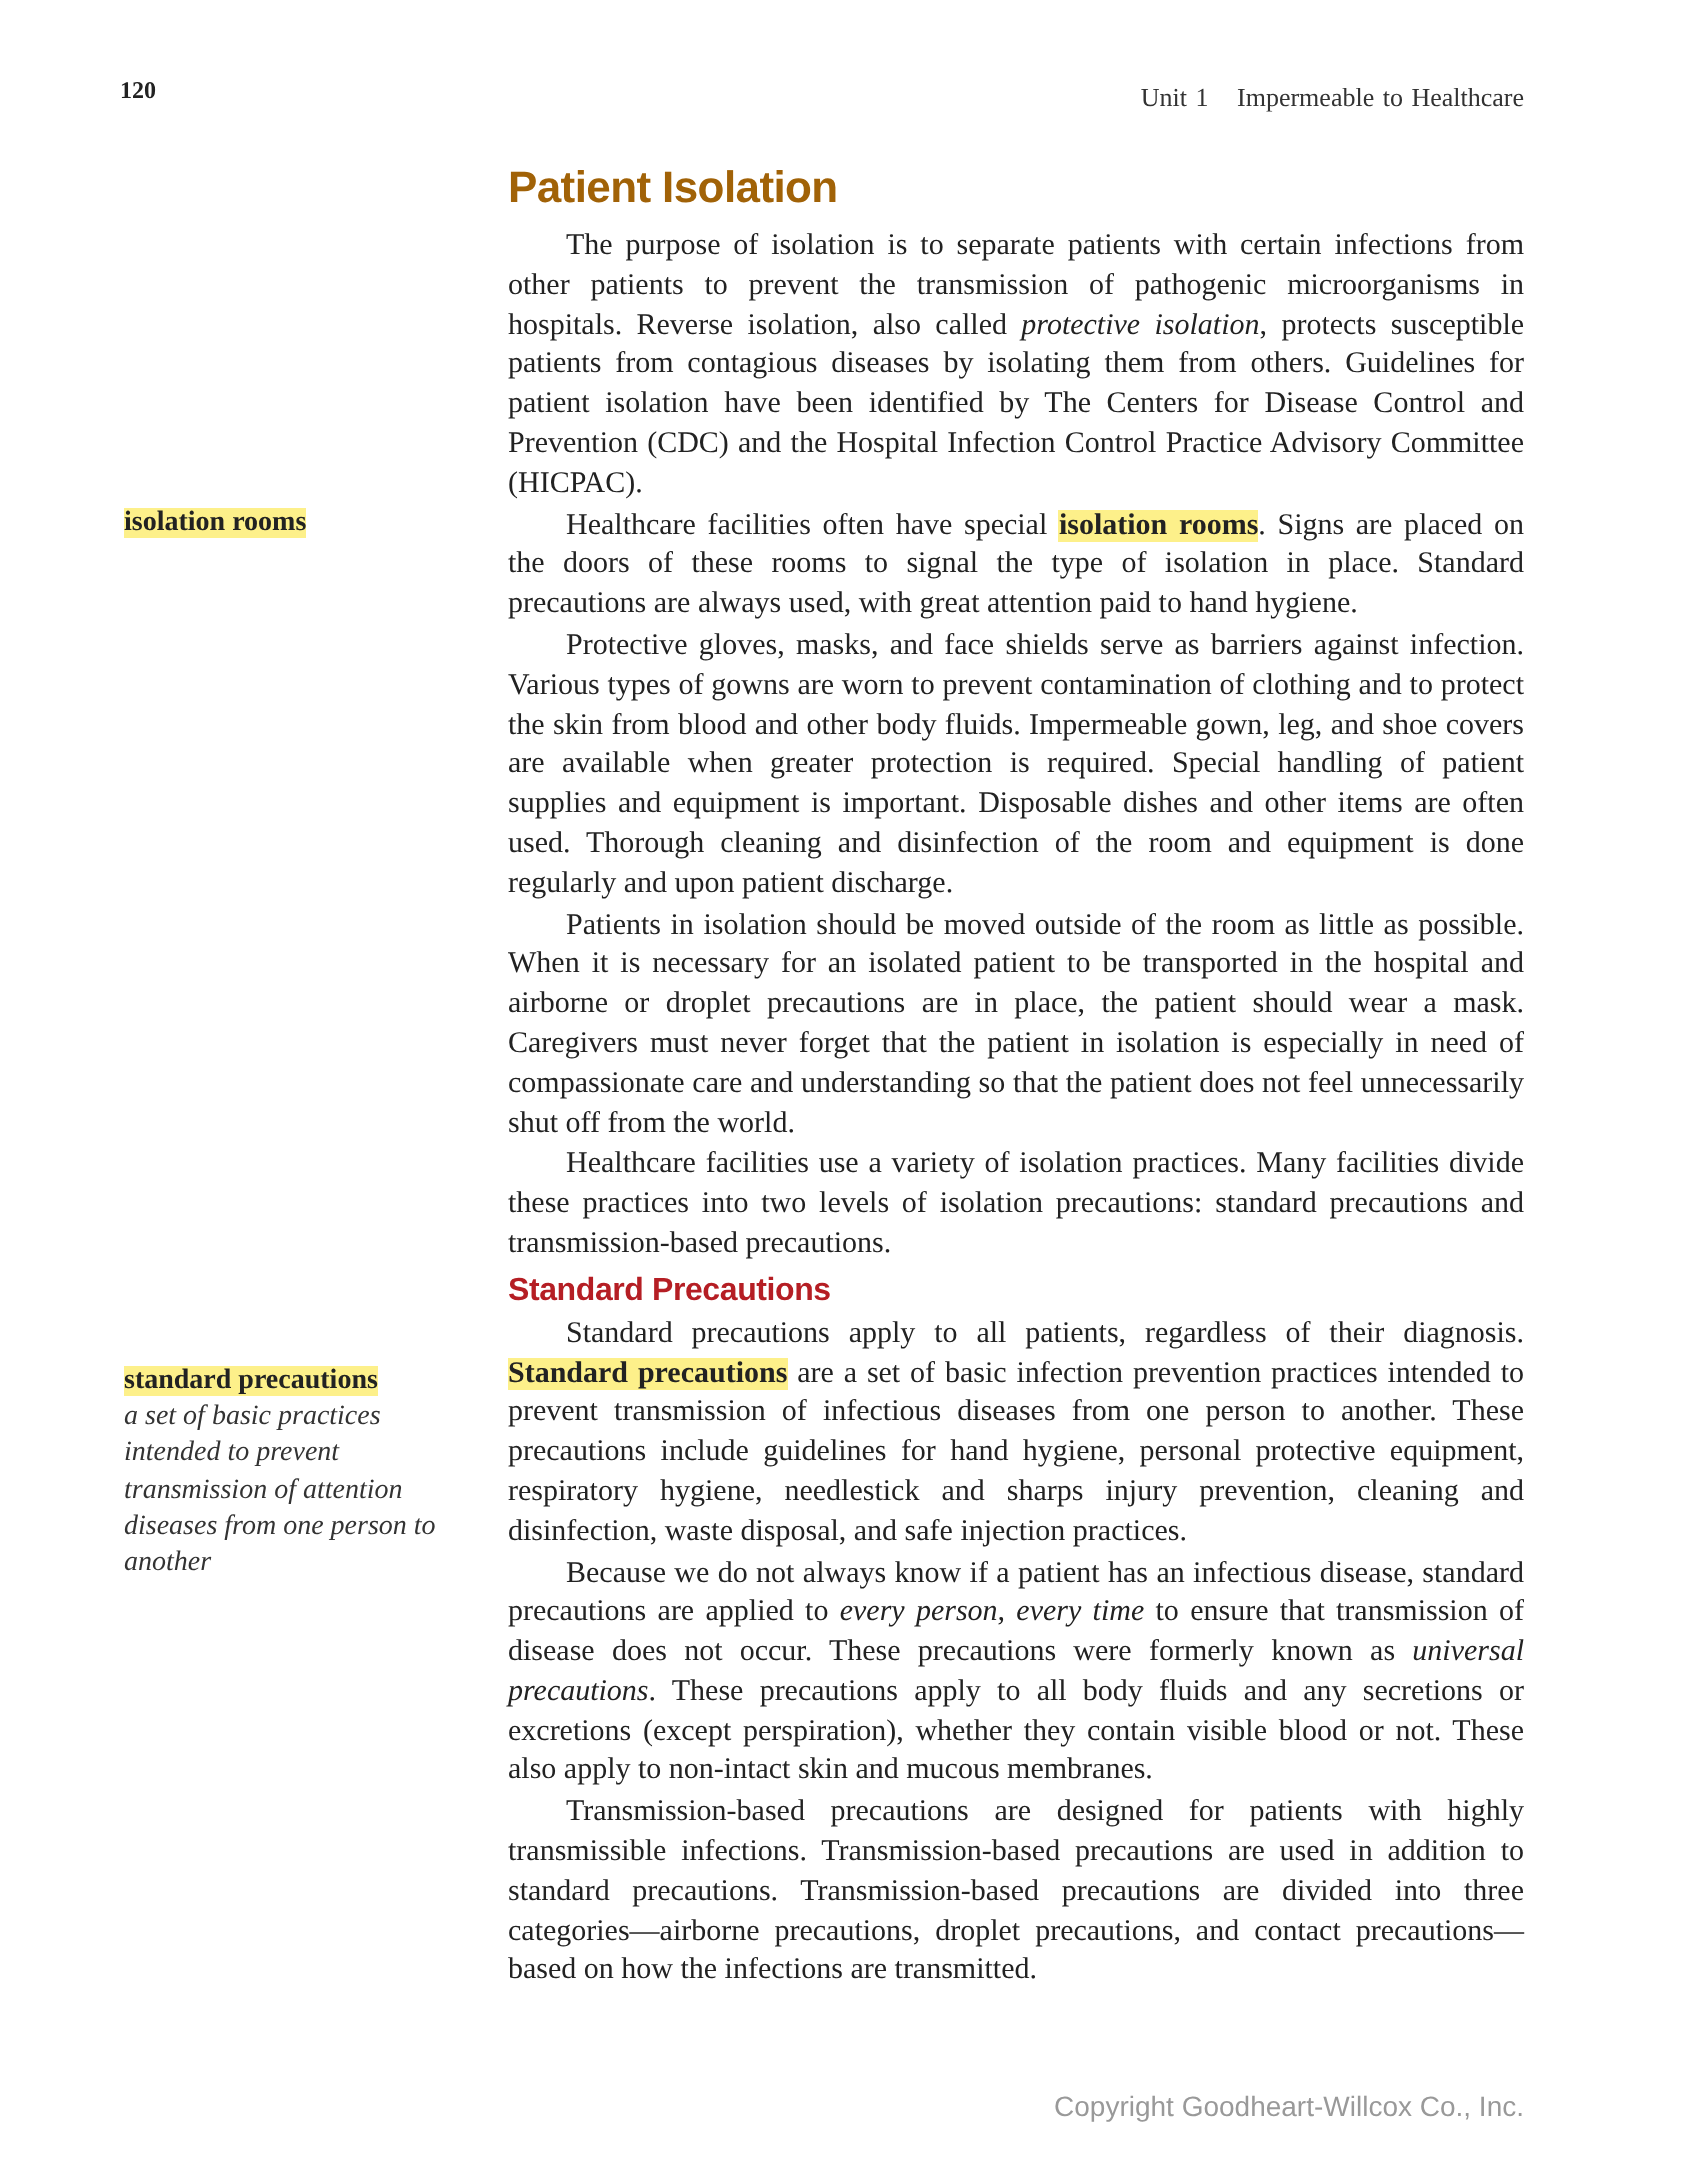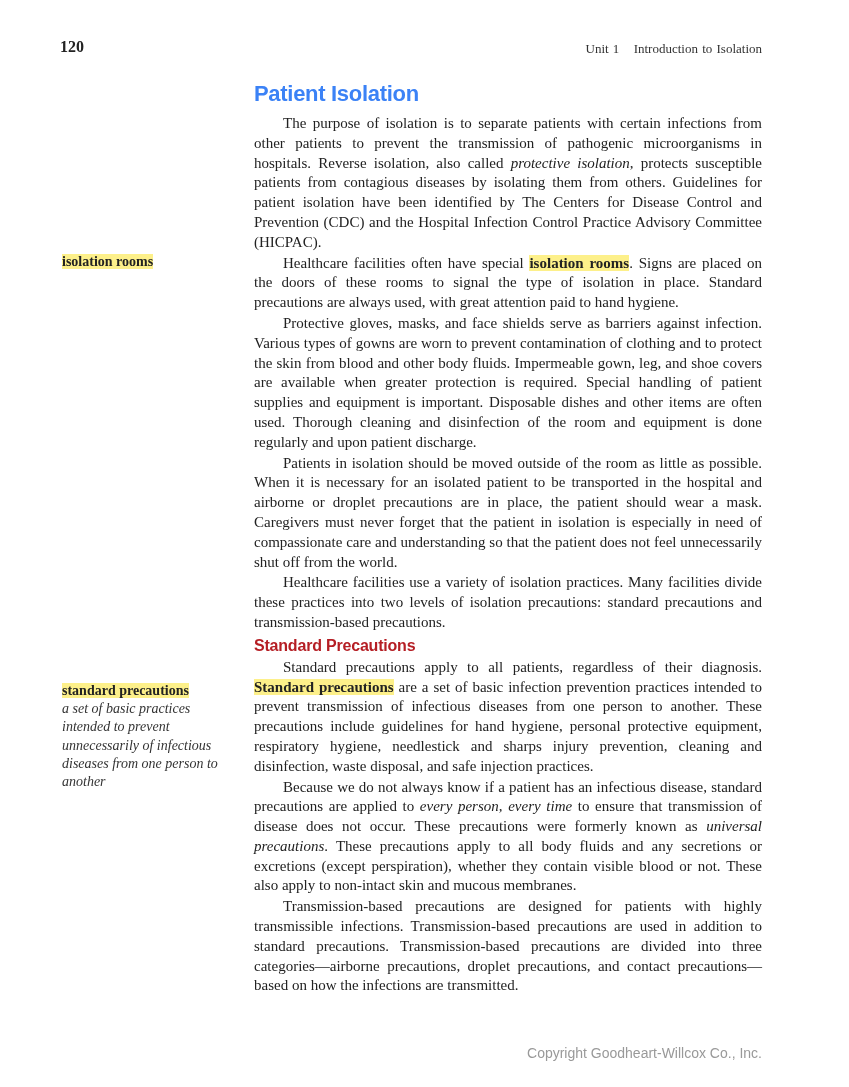--- a/index.html
+++ b/index.html
@@ -1,33 +1,33 @@
 <!DOCTYPE html>
 <html><head>
 <meta charset="utf-8">
 <style>
   html, body { margin: 0; padding: 0; background: #ffffff; }
   body { width: 849px; height: 1087px; position: relative; overflow: hidden; }
   .page-num {
     position: absolute; left: 60px; top: 38px;
-    font-family: "Liberation Serif", serif; font-weight: bold; font-size: 16px; color: #222;
+    font-family: "Liberation Serif", serif; font-weight: bold; font-size: 12px; color: #222;
   }
   .running-head {
     position: absolute; right: 87px; top: 41px;
     font-family: "Liberation Serif", serif; font-size: 13px; color: #333;
     word-spacing: 1px;
   }
   .running-head .unit { margin-right: 10px; }
   .main {
     position: absolute; left: 254px; top: 80px; width: 508px;
     font-family: "Liberation Serif", serif; font-size: 15px; line-height: 19.8px; color: #222;
   }
   h1 {
     font-family: "Liberation Sans", sans-serif; font-weight: bold; font-size: 22px;
-    color: #3b82f6; margin: 0 0 6px 0; line-height: 28px; letter-spacing: -0.3px;
+    color: #a16207; margin: 0 0 6px 0; line-height: 28px; letter-spacing: -0.3px;
   }
   h2 {
     font-family: "Liberation Sans", sans-serif; font-weight: bold; font-size: 16px;
     color: #b51e24; margin: 2px 0 1px 0; line-height: 22px; letter-spacing: -0.2px;
   }
   p { margin: 0 0 1px 0; text-align: justify; text-indent: 29px; }
   .hl { background: #fdf08a; font-weight: bold; }
   .sidebar {
     position: absolute; left: 62px; width: 175px;
     font-family: "Liberation Serif", serif; font-size: 14px; line-height: 18.2px; color: #333;
@@ -40,30 +40,30 @@
     position: absolute; right: 87px; top: 1045px;
     font-family: "Liberation Sans", sans-serif; font-size: 14px; color: #999;
   }
 </style>
 </head>
 <body>
 
 <div class="page-num">120</div>
 <div class="running-head">
   <span class="unit">Unit 1</span>
-  <span>Introduction to Isolation</span>
+  <span>Impermeable to Healthcare</span>
 </div>
 
 <aside class="sidebar gloss-1">
   <div><span class="term">isolation rooms</span></div>
 </aside>
 
 <aside class="sidebar gloss-2">
   <div><span class="term">standard precautions</span></div>
-  <div class="def">a set of basic practices intended to prevent unnecessarily of infectious diseases from one person to another</div>
+  <div class="def">a set of basic practices intended to prevent transmission of attention diseases from one person to another</div>
 </aside>
 
 <main class="main">
   <h1>Patient Isolation</h1>
 
   <p><span>The purpose of isolation is to separate patients with certain infections from other patients to prevent the transmission of pathogenic microorganisms in hospitals. Reverse isolation, also called </span><em>protective isolation</em><span>, protects susceptible patients from contagious diseases by isolating them from others. Guidelines for patient isolation have been identified by The Centers for Disease Control and Prevention (CDC) and the Hospital Infection Control Practice Advisory Committee (HICPAC).</span></p>
 
   <p><span>Healthcare facilities often have special </span><span class="hl">isolation rooms</span><span>. Signs are placed on the doors of these rooms to signal the type of isolation in place. Standard precautions are always used, with great attention paid to hand hygiene.</span></p>
 
   <p>Protective gloves, masks, and face shields serve as barriers against infection. Various types of gowns are worn to prevent contamination of clothing and to protect the skin from blood and other body fluids. Impermeable gown, leg, and shoe covers are available when greater protection is required. Special handling of patient supplies and equipment is important. Disposable dishes and other items are often used. Thorough cleaning and disinfection of the room and equipment is done regularly and upon patient discharge.</p>

